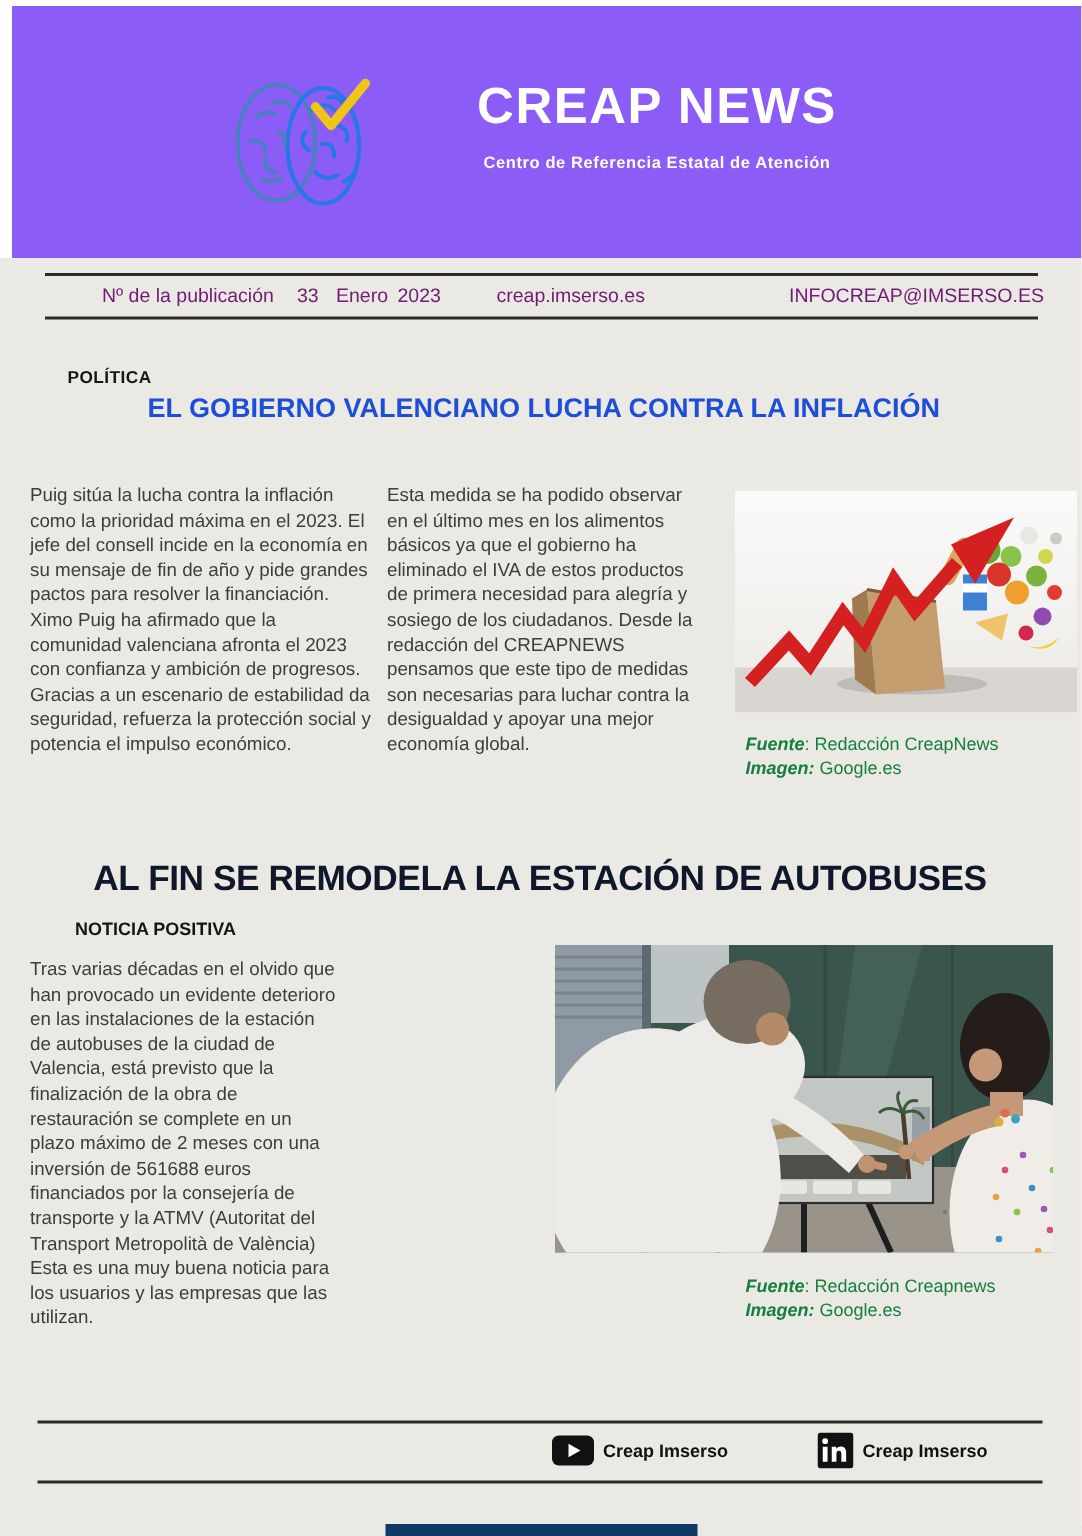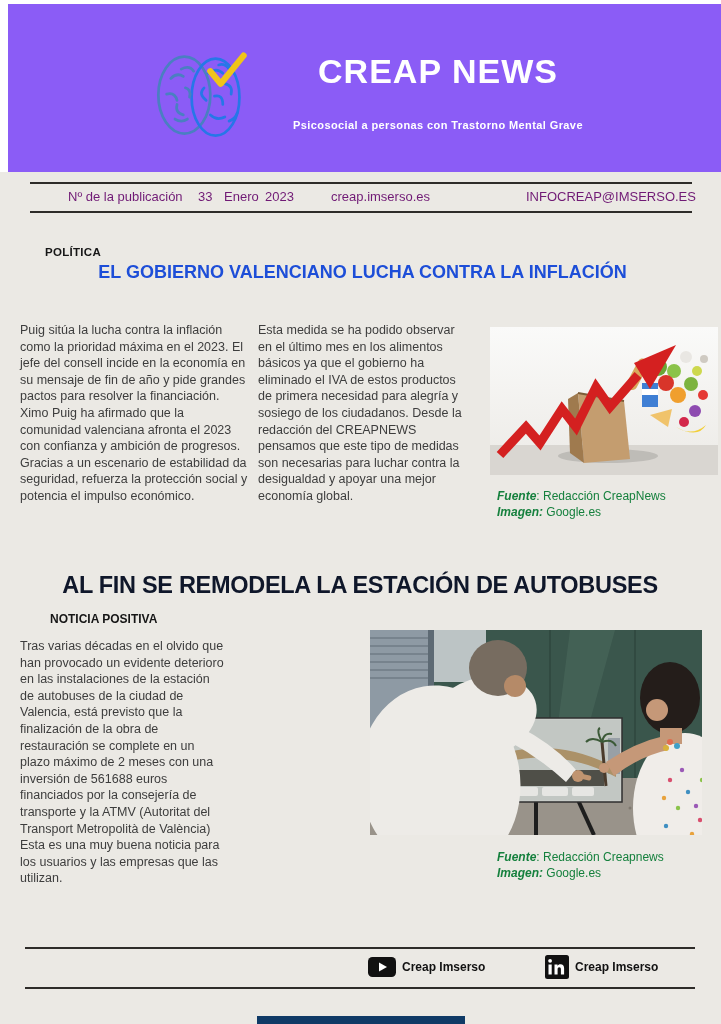--- a/index.html
+++ b/index.html
@@ -83,21 +83,21 @@
           <path d="M62,54 q8,-2 8,8"></path>
             <path d="M72,42 q8,2 6,10"></path>
           <path d="M58,72 q6,6 14,2"></path>
             <path d="M66,24 q6,-2 10,4"></path>
           <path d="M76,78 q6,-2 8,-8"></path>
         </g>
         <polyline points="58,30 68,42 90,15" stroke="#f0c419" stroke-width="6" stroke-linejoin="round"></polyline>
       </g>
     </svg>
     <div class="nl-title">CREAP NEWS</div>
-    <div class="nl-sub nl-sub2">Psicosocial a personas con Trastorno Mental Grave</div>
+    <div class="nl-sub nl-sub1">Centro de Referencia Estatal de Atención</div>
   </header>
 
   <div class="rule pub-rule1"></div>
   <span class="pubtext pub-label">Nº de la publicación</span>
   <span class="pubtext pub-number">33</span>
   <span class="pubtext pub-month">Enero</span>
   <span class="pubtext pub-year">2023</span>
   <span class="pubtext pub-site">creap.imserso.es</span>
   <span class="pubtext pub-mail">INFOCREAP@IMSERSO.ES</span>
   <div class="rule pub-rule2"></div>

